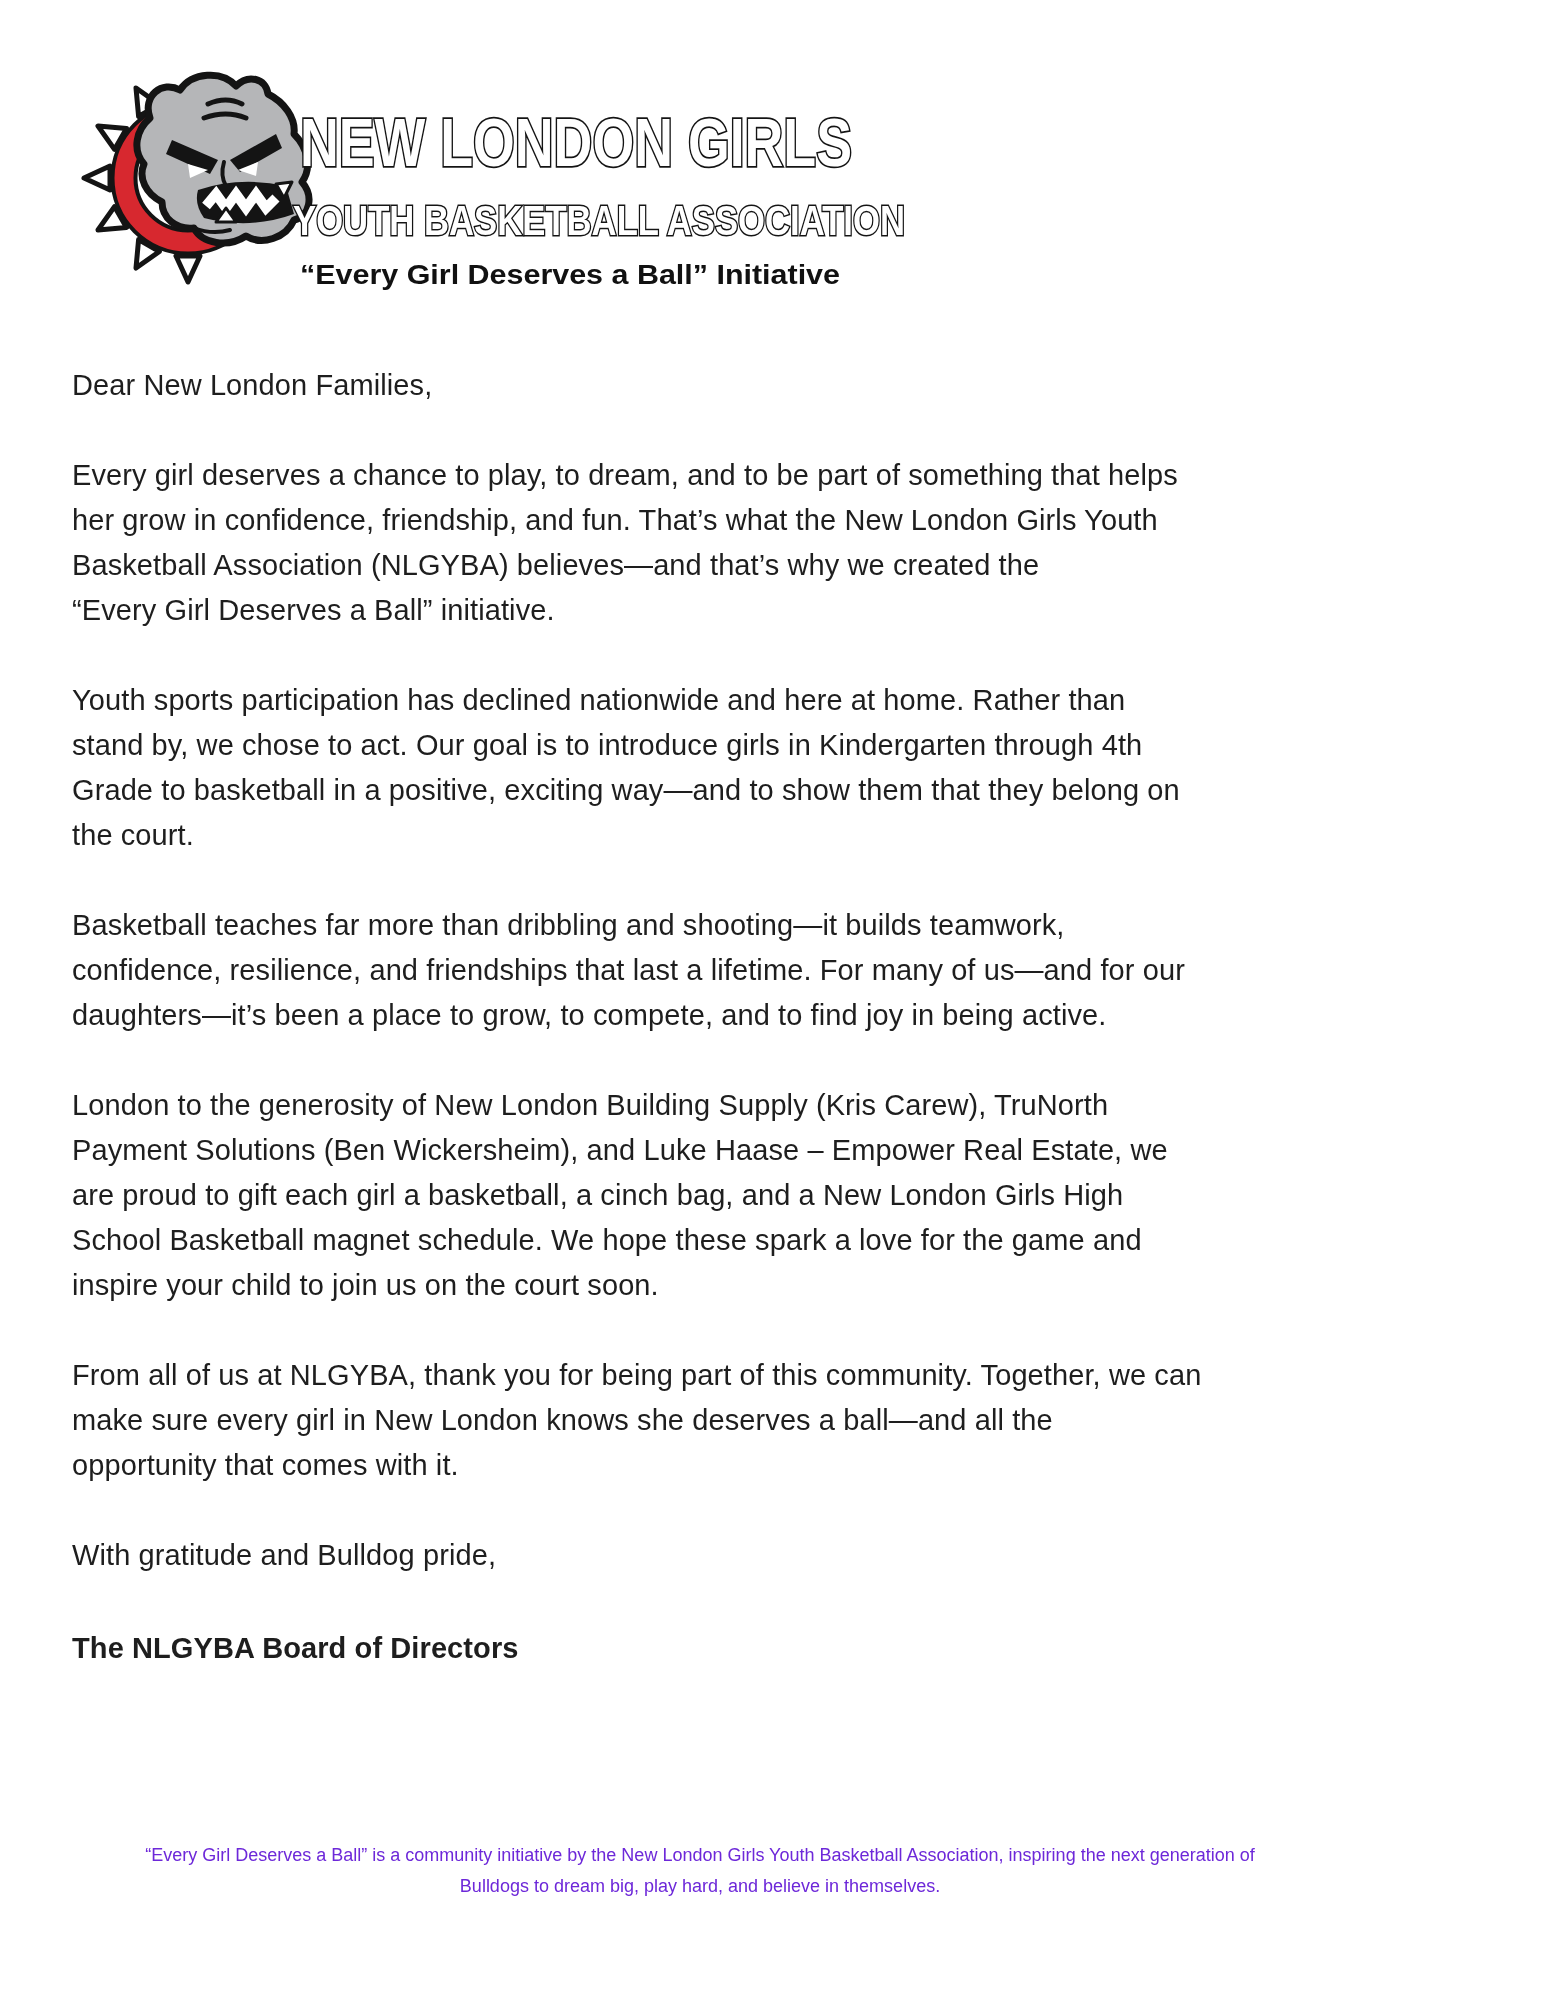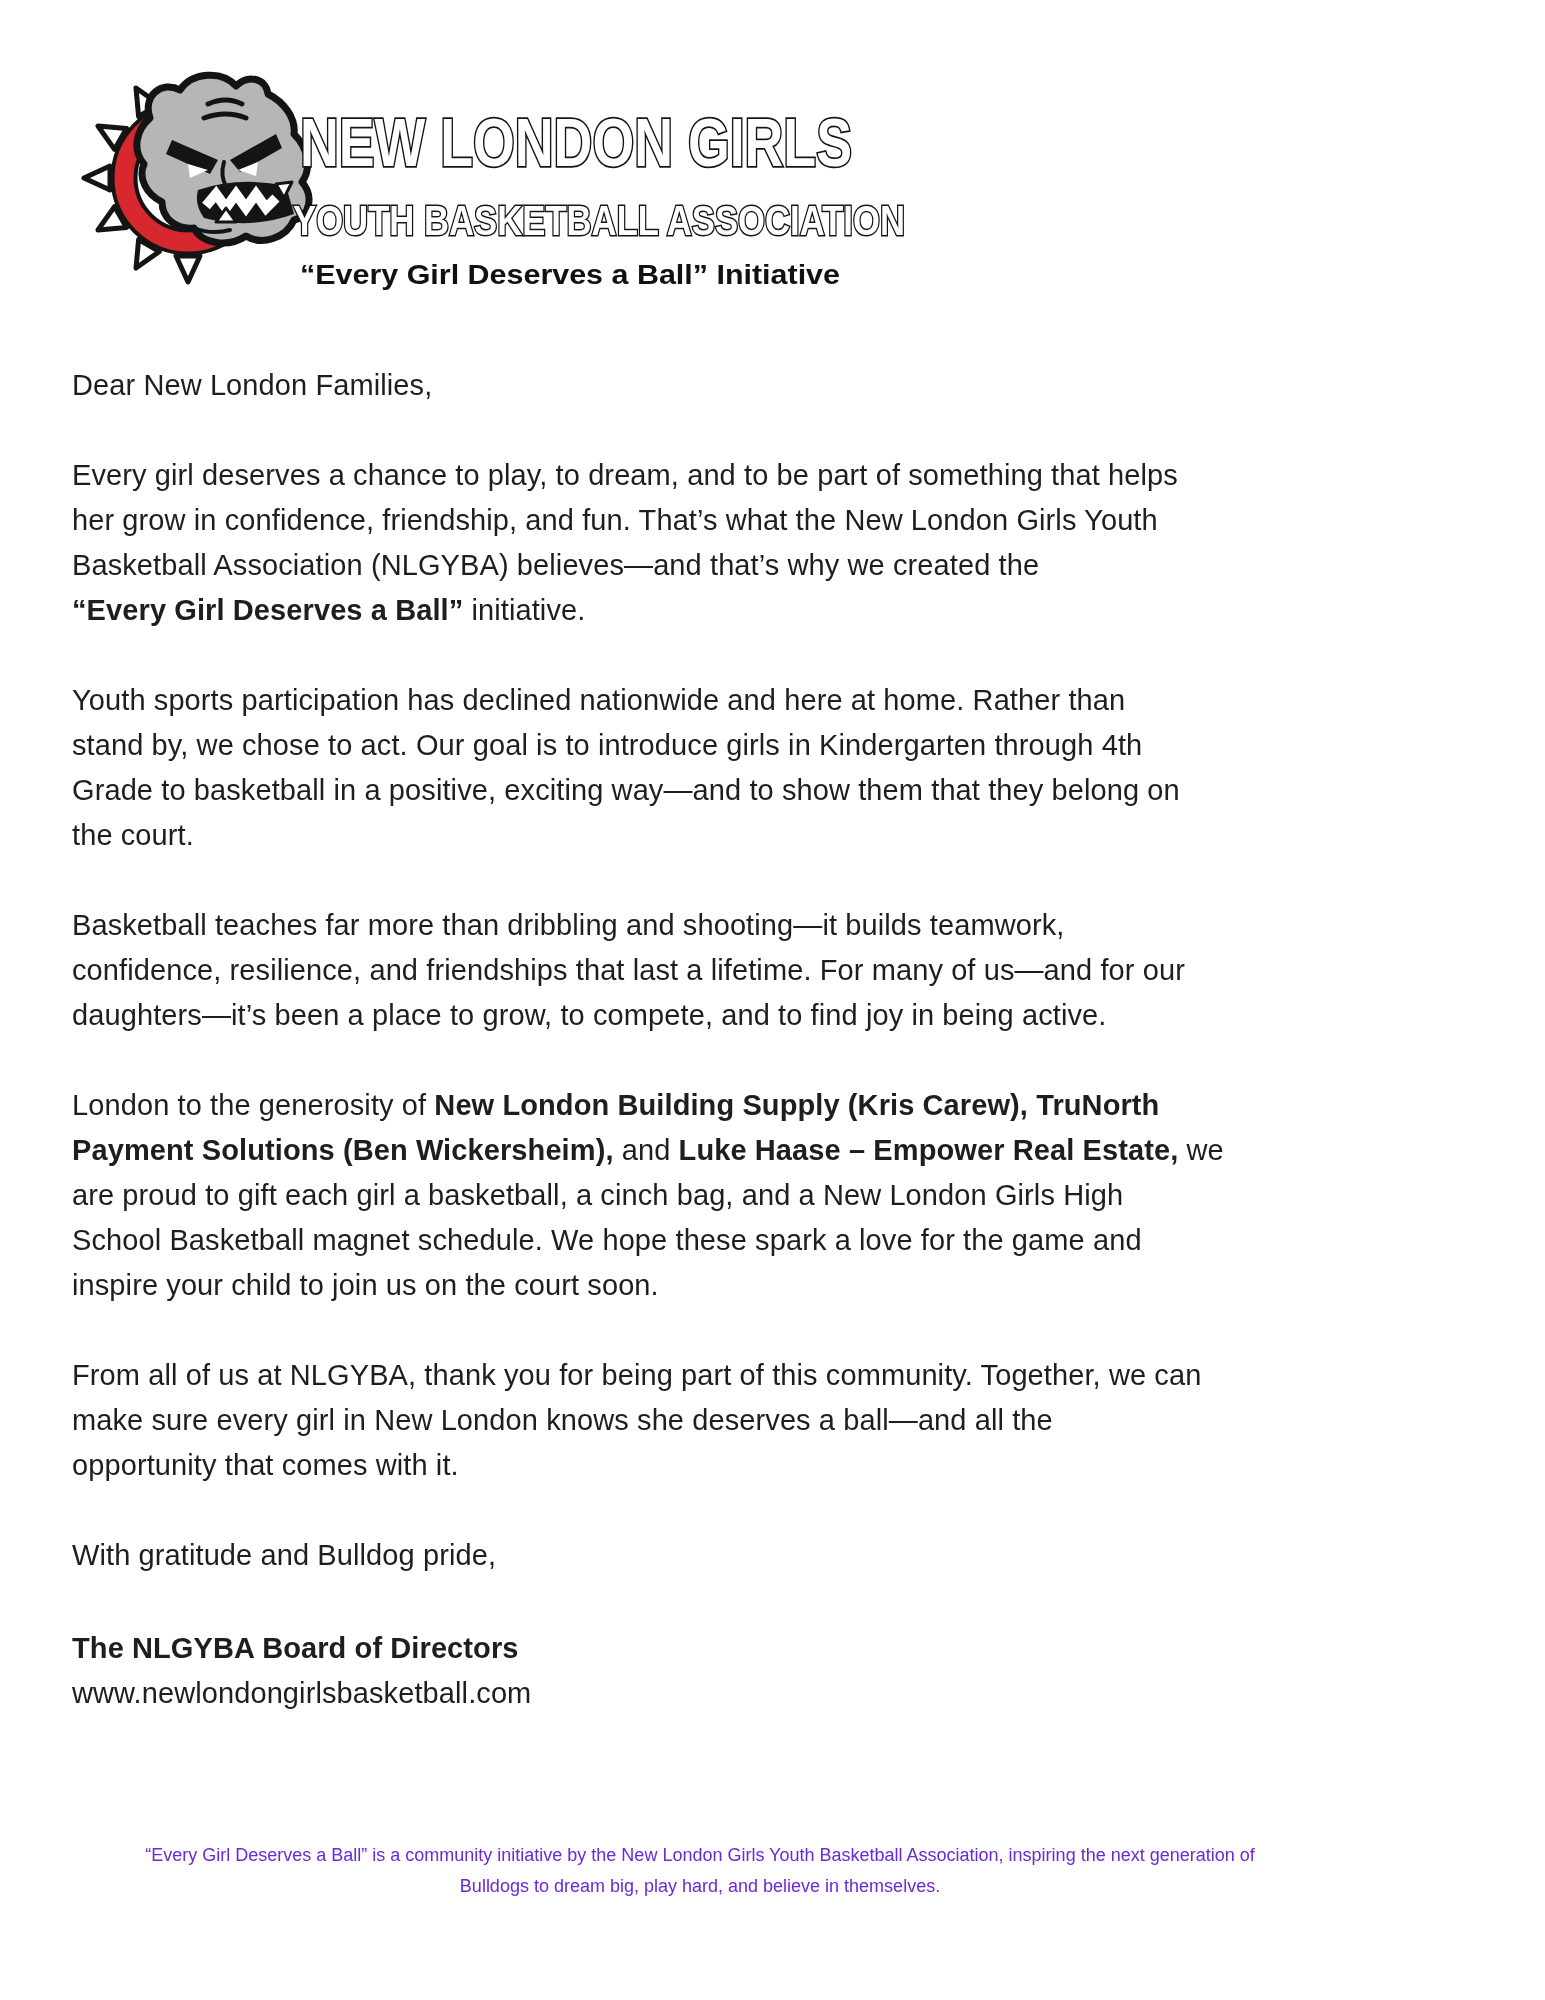--- a/index.html
+++ b/index.html
@@ -9,21 +9,21 @@
     position:relative; width:1400px; height:2000px; background:#ffffff;
     overflow:hidden; color:#1e1e1e;
   }
   .header-svg { position:absolute; left:78px; top:55px; }
   .letter {
     position:absolute; left:72px; top:362px; width:1450px;
     font-size:29px; line-height:45px; color:#1e1e1e;
     letter-spacing:0.1px;
   }
   .para { margin:1px 0 45px 0; white-space:pre-wrap; }
-  .b { font-weight:bold; }
+  .b { font-weight:normal; }
   .closing { margin-top:10px; }
   .sig-line { line-height:45px; white-space:pre-wrap; }
   .sig-bold { font-weight:bold;margin-top:48px; }
   .footer {
     position:absolute; left:0; right:0; top:1840px;
     text-align:center; font-size:18px; line-height:31px;
     color:#6d28d9; white-space:pre-wrap;
   }
 </style>
 </head>
@@ -100,20 +100,19 @@
 inspire your child to join us on the court soon.</span></p>
         <p class="para"><span>From all of us at NLGYBA, thank you for being part of this community. Together, we can
 make sure every girl in New London knows she deserves a ball—and all the
 opportunity that comes with it.</span></p>
       </div>
 
     <p class="para closing">With gratitude and Bulldog pride,</p>
 
     <div>
       <div class="sig-line sig-bold">The NLGYBA Board of Directors</div>
-      <div class="sig-line">www.newlondongirlsbasketball.com</div>
     </div>
   </div>
 
   <div class="footer">“Every Girl Deserves a Ball” is a community initiative by the New London Girls Youth Basketball Association, inspiring the next generation of
 Bulldogs to dream big, play hard, and believe in themselves.</div>
 
 </div>
 
 </body></html>

